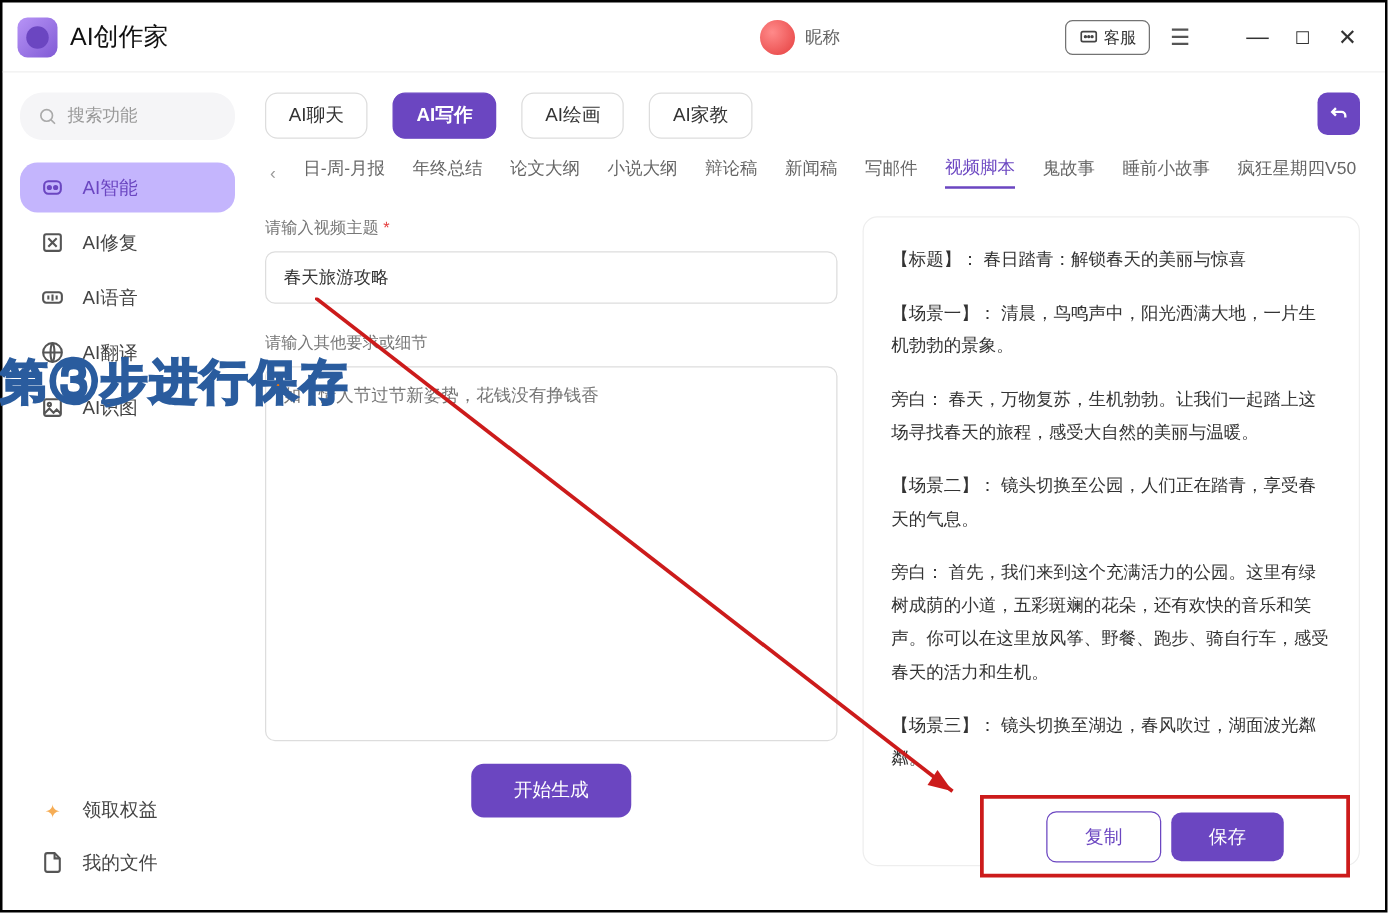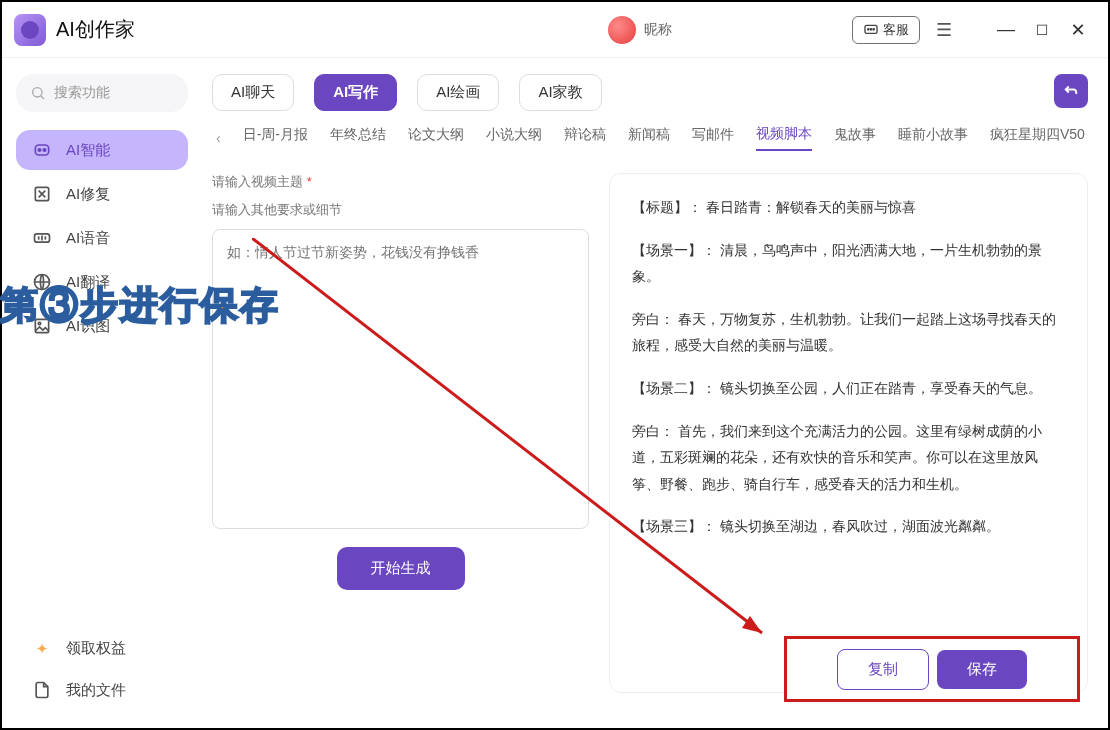--- a/index.html
+++ b/index.html
@@ -39,21 +39,21 @@
 .subtab.active { color: #6b46c1; border-bottom: 2px solid #6b46c1; }
 
 .workarea { display: flex; gap: 20px; height: 520px; }
 .form-col { flex: 1; display: flex; flex-direction: column; position: relative; }
 .label { font-size: 13px; color: #777; margin-bottom: 10px; }
 .req { color: #e53e3e; }
 .inp { border: 1px solid #ddd; border-radius: 8px; padding: 12px 14px; font-size: 14px; color: #333; margin-bottom: 22px; }
 .ta { border: 1px solid #ddd; border-radius: 8px; padding: 14px; font-size: 14px; color: #a21caf; height: 300px; resize: none; }
 .gen-btn { margin: 18px auto 0; background: #6b46c1; color: #fff; border: none; border-radius: 10px; padding: 12px 34px; font-size: 15px; cursor: pointer; }
 
-.output { width: 479px; border: 1px solid #eee; border-radius: 12px; padding: 20px 22px; font-size: 14px; color: #333; line-height: 1.9; overflow-y: auto; position: relative; }
+.output { width: 398px; border: 1px solid #eee; border-radius: 12px; padding: 20px 22px; font-size: 14px; color: #333; line-height: 1.9; overflow-y: auto; position: relative; }
 .output p { margin-bottom: 16px; }
 .output::-webkit-scrollbar { width: 6px; }
 .output::-webkit-scrollbar-thumb { background: #ddd; border-radius: 3px; }
 
 .actions { position: absolute; right: 28px; bottom: 26px; width: 296px; height: 66px; border: 3px solid #cc1b1b; display: flex; align-items: center; justify-content: center; gap: 8px; background: rgba(255,255,255,0.95); }
 .copy-btn { border: 1.5px solid #6b46c1; background: #fff; color: #6b46c1; border-radius: 8px; padding: 10px 30px; font-size: 15px; cursor: pointer; }
 .save-btn { background: #6b46c1; color: #fff; border: none; border-radius: 8px; padding: 10px 30px; font-size: 15px; cursor: pointer; }
 
 .annotation { position: absolute; left: 0; top: 280px; font-size: 38px; font-weight: 900; color: #ff7a00; -webkit-text-stroke: 2px #2a5c9e; text-shadow: 0 0 2px #fff; pointer-events: none; letter-spacing: 2px; z-index: 50; }
 .arrow { position: absolute; pointer-events: none; z-index: 40; }
@@ -185,20 +185,21 @@
       <span class="subtab">写邮件</span>
       <span class="subtab active">视频脚本</span>
       <span class="subtab">鬼故事</span>
       <span class="subtab">睡前小故事</span>
       <span class="subtab">疯狂星期四V50</span>
     </div>
 
     <div class="workarea">
       <div class="form-col">
         <div class="label"><span>请输入视频主题</span> <span class="req">*</span></div>
+        <input class="inp" value="春天旅游攻略" style="">
         <div class="label">请输入其他要求或细节</div>
         <textarea class="ta" placeholder="如：情人节过节新姿势，花钱没有挣钱香" style=""></textarea>
         <button class="gen-btn">开始生成</button>
       </div>
 
       <div class="output">
         <p>【标题】： 春日踏青：解锁春天的美丽与惊喜</p>
         <p>【场景一】： 清晨，鸟鸣声中，阳光洒满大地，一片生机勃勃的景象。</p>
         <p>旁白： 春天，万物复苏，生机勃勃。让我们一起踏上这场寻找春天的旅程，感受大自然的美丽与温暖。</p>
         <p>【场景二】： 镜头切换至公园，人们正在踏青，享受春天的气息。</p>

